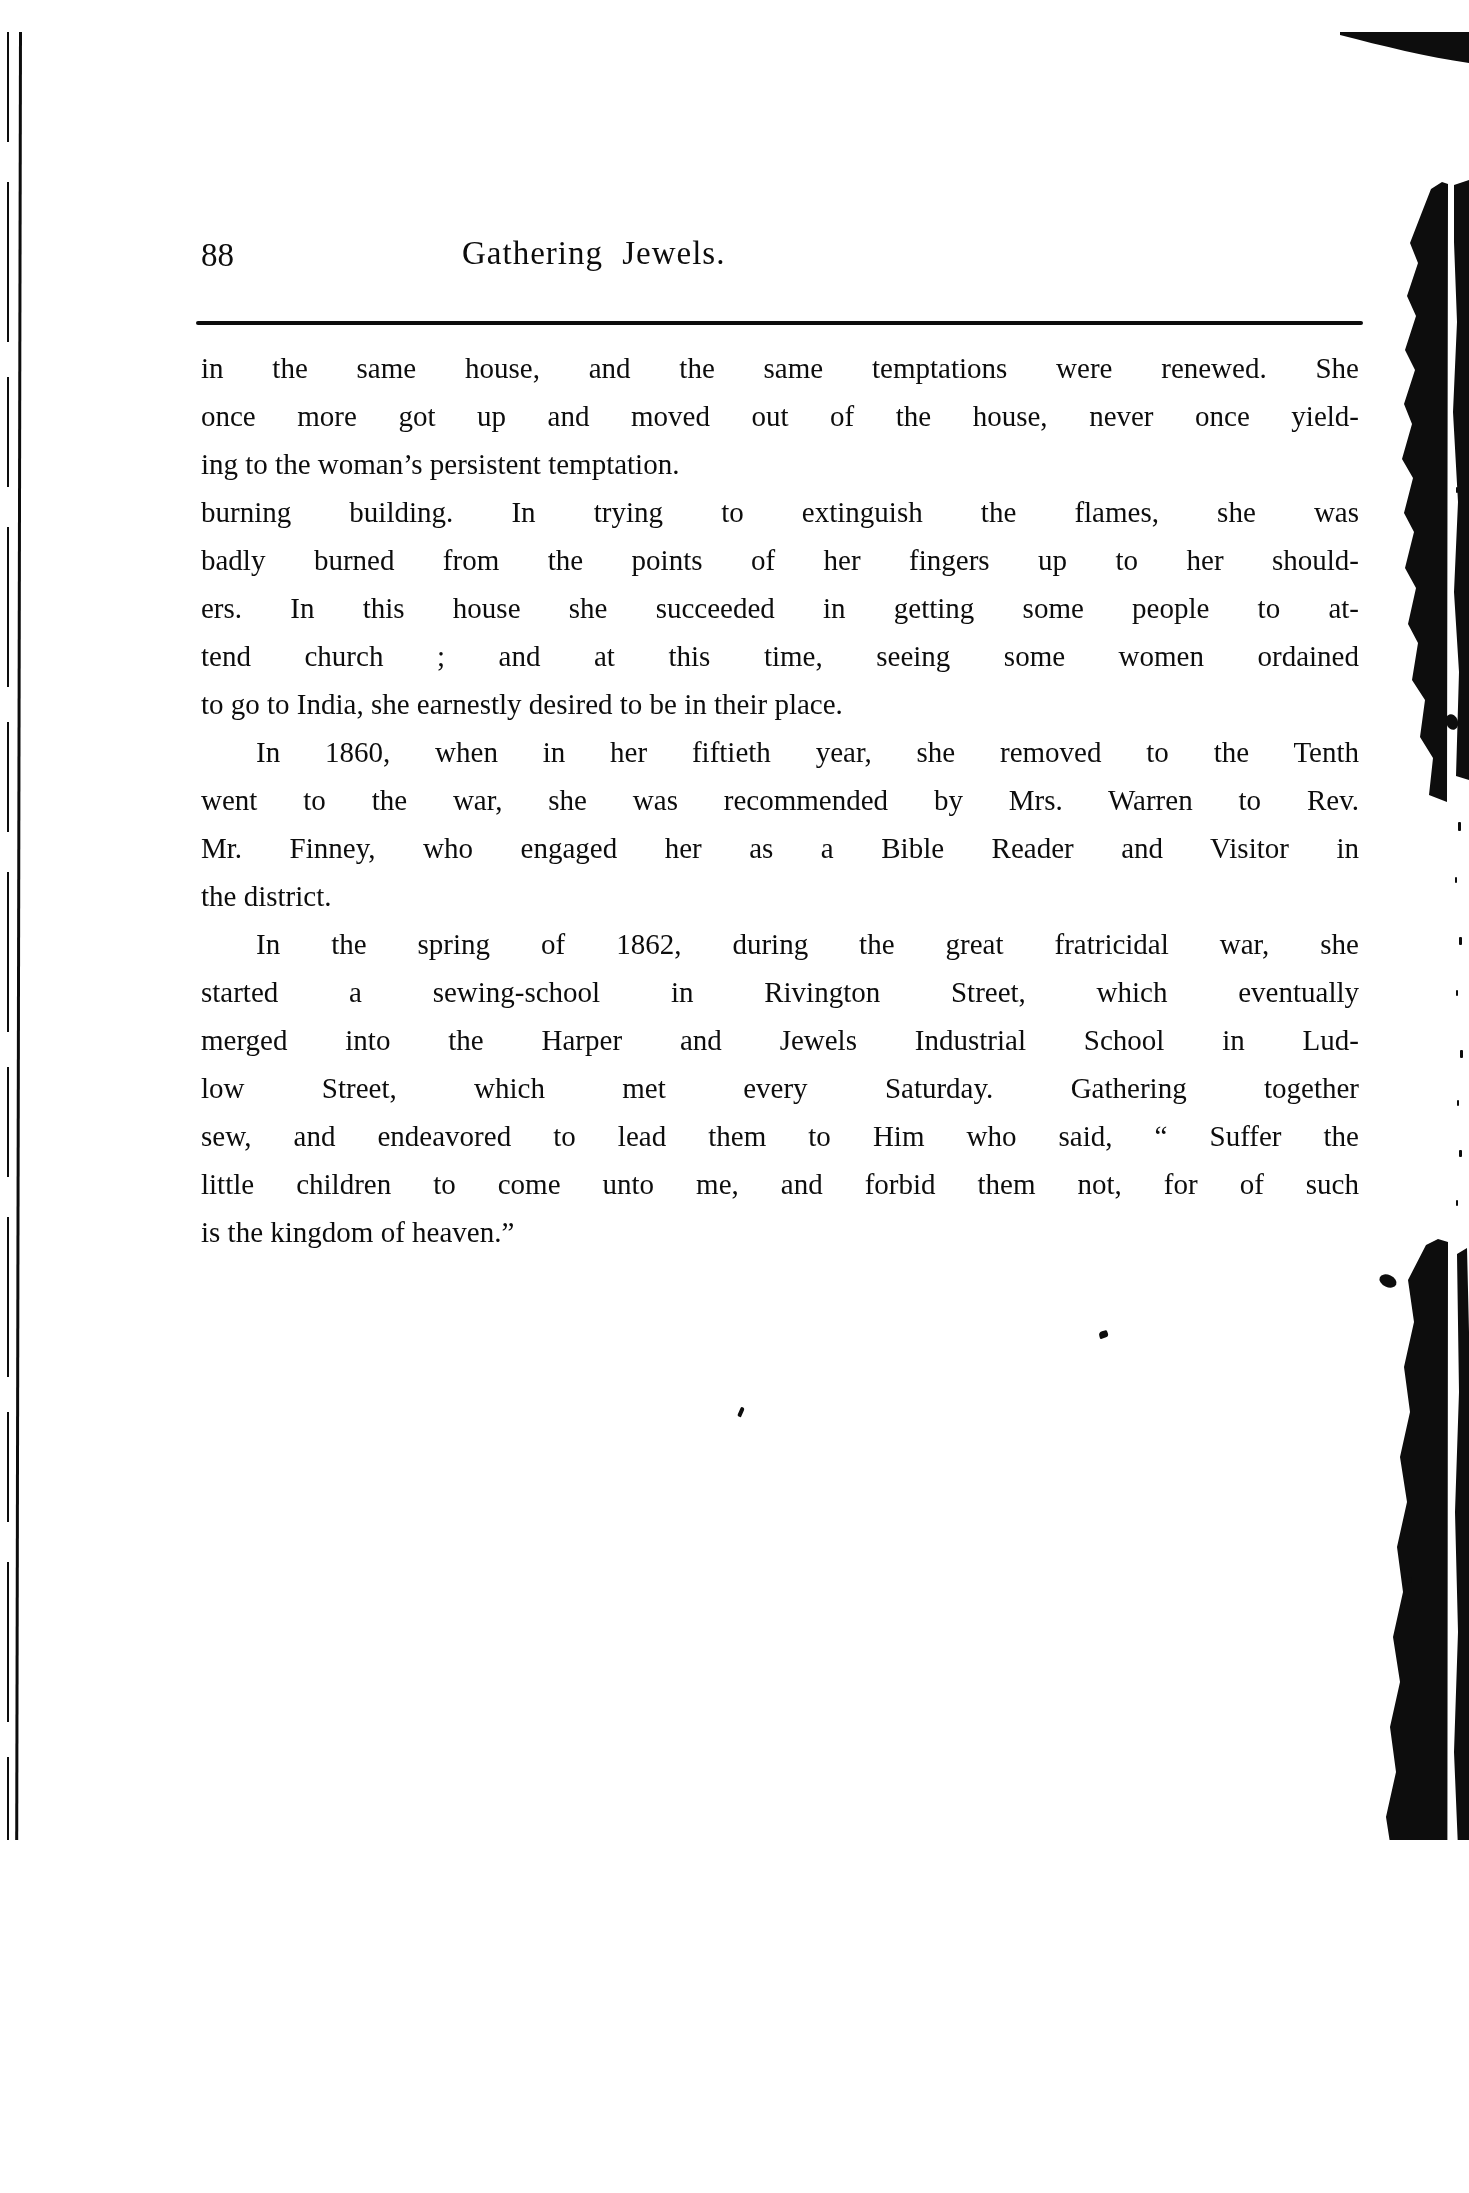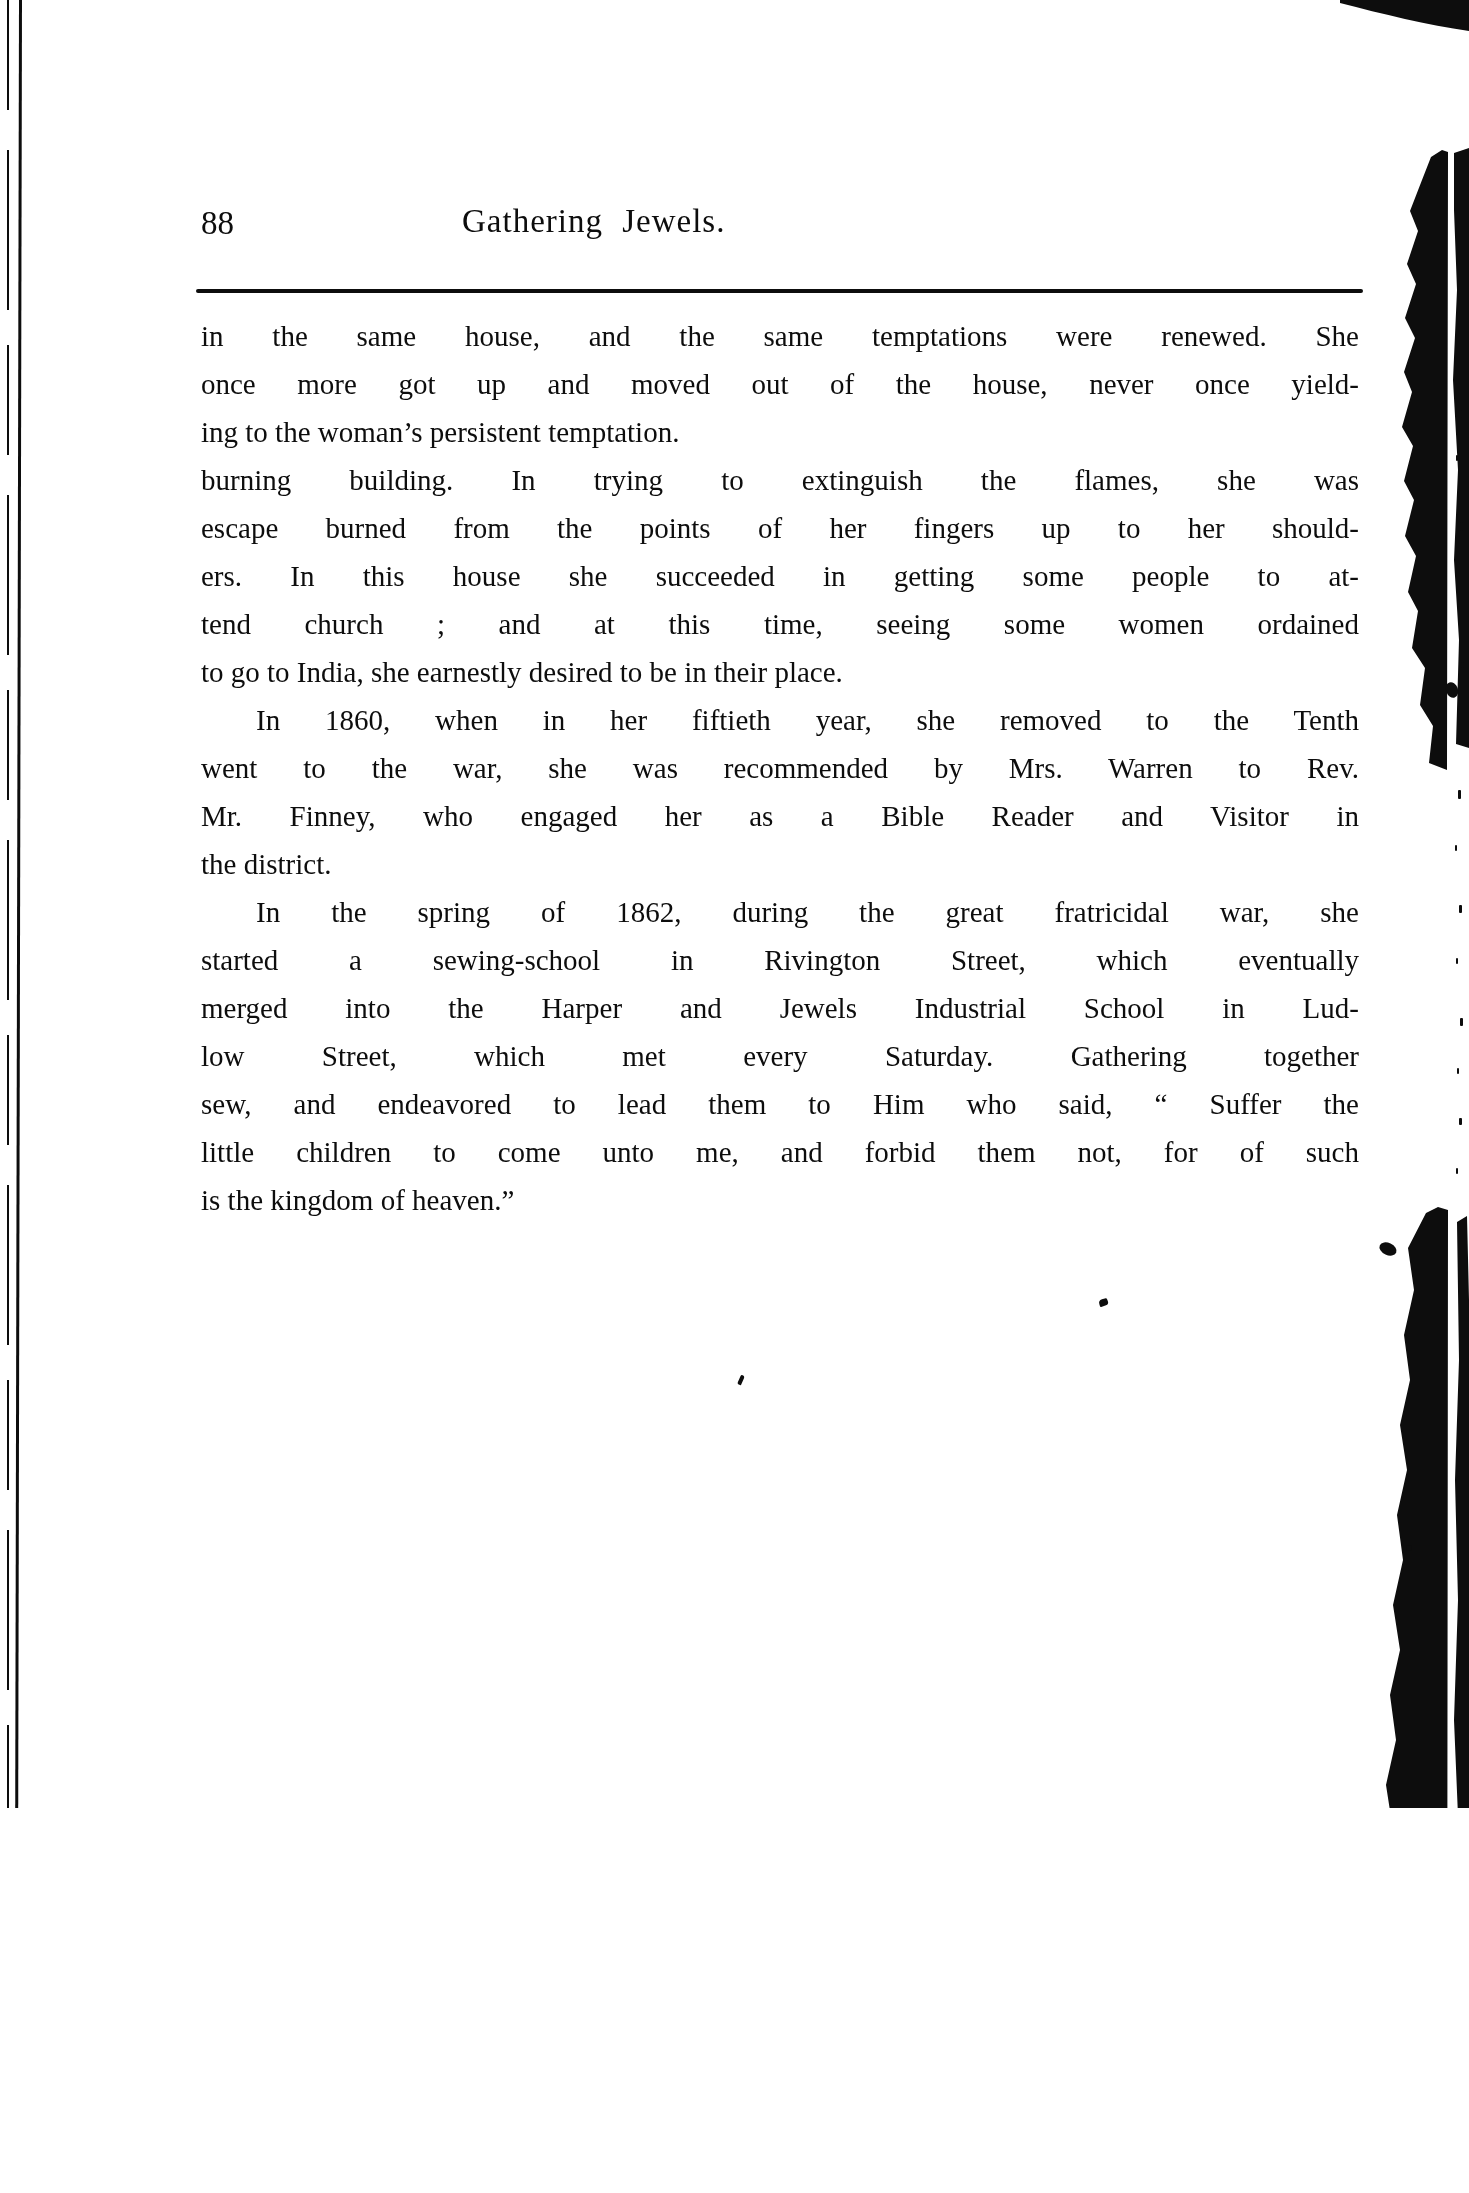--- a/index.html
+++ b/index.html
@@ -7,20 +7,21 @@
     --paper:#ffffff;
   }
   html,body{margin:0;padding:0;background:var(--paper);}
   .page{
     position:relative;
     width:1469px;height:1808px;
     background:var(--paper);
     overflow:hidden;
     font-family:"Liberation Serif","DejaVu Serif",serif;
     color:var(--ink);
+    margin-top:32px;
   }
 
   
   .edge-line{position:absolute;top:0;height:2193px;}
   .edge-line-outer{
     left:7px;width:2px;
     background:repeating-linear-gradient(180deg,
       var(--ink) 0 110px, transparent 110px 150px,
       var(--ink) 150px 310px, transparent 310px 345px);
   }
@@ -88,21 +89,21 @@
 
   <span class="page-number">88</span>
   <span class="running-title">Gathering Jewels.</span>
   <div class="head-rule"></div>
 
   <main class="body-text">
       <div class="line">in the same house, and the same temptations were renewed.  She</div>
       <div class="line">once more got up and moved out of the house, never once yield-</div>
       <div class="line para-end">ing to the woman’s persistent temptation.</div>
       <div class="line">burning building.  In trying to extinguish the flames, she was</div>
-      <div class="line">escape burned from the points of her fingers up to her should-</div>
+      <div class="line">badly burned from the points of her fingers up to her should-</div>
       <div class="line">ers.  In this house she succeeded in getting some people to at-</div>
       <div class="line">tend church ; and at this time, seeing some women ordained</div>
       <div class="line para-end">to go to India, she earnestly desired to be in their place.</div>
       <div class="line indent">In 1860, when in her fiftieth year, she removed to the Tenth</div>
       <div class="line">went to the war, she was recommended by Mrs. Warren to Rev.</div>
       <div class="line">Mr. Finney, who engaged her as a Bible Reader and Visitor in</div>
       <div class="line para-end">the district.</div>
       <div class="line indent">In the spring of 1862, during the great fratricidal war, she</div>
       <div class="line">started a sewing-school in Rivington Street, which eventually</div>
       <div class="line">merged into the Harper and Jewels Industrial School in Lud-</div>

